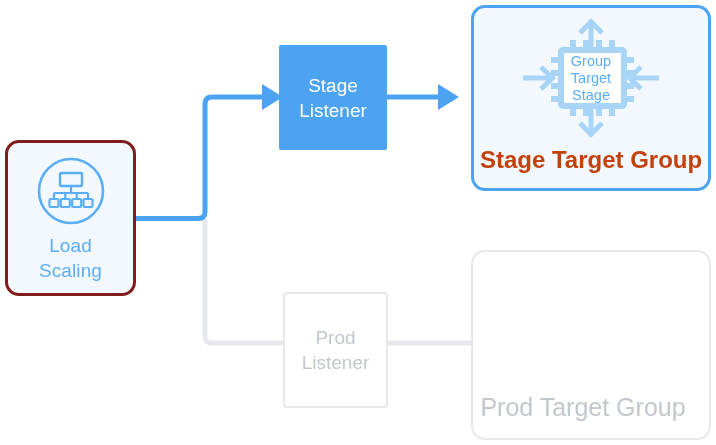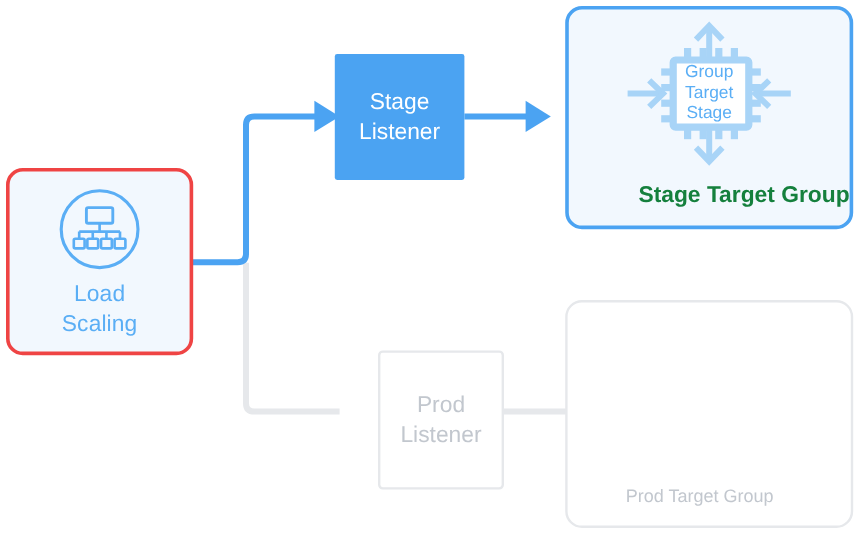--- a/index.html
+++ b/index.html
@@ -28,24 +28,24 @@
   .node {
     position: absolute;
     box-sizing: border-box;
     border-radius: 12px;
   }
 
   
   .lb-card {
     left: 5px;
     top: 140px;
-    width: 156px;
+    width: 131px;
     height: 156px;
     background: #f2f8fe;
-    border: 3px solid #ef4444;
+    border: 3px solid #7f1d1d;
     border-radius: 14px;
     display: flex;
     flex-direction: column;
     align-items: center;
     justify-content: center;
   }
   .lb-icon-wrap {
     width: 72px;
     height: 72px;
     margin-top: 2px;
@@ -84,21 +84,20 @@
     left: 283px;
     top: 292px;
     width: 105px;
     height: 116px;
     background: #ffffff;
     border: 2px solid #e6e8eb;
     border-radius: 4px;
     display: flex;
     align-items: center;
     justify-content: center;
-    margin-left: 32px;
   }
   .prod-listener .txt {
     color: #c2c7ce;
     font-size: 19px;
     line-height: 25px;
     text-align: center;
   }
 
   
   .stage-tg {
@@ -108,23 +107,23 @@
     height: 186px;
     background: #f2f8fe;
     border: 3px solid #4ba3f2;
     border-radius: 14px;
   }
   .stage-tg .tg-label {
     position: absolute;
     left: 0;
     right: 0;
     bottom: 14px;
-    text-align: right;
-    color: #15803d;
-    font-size: 19px;
+    text-align: center;
+    color: #c2410c;
+    font-size: 24px;
     font-weight: 600;
   }
   .asg-art {
     position: absolute;
     left: 50%;
     top: 8px;
     transform: translateX(-50%);
     width: 168px;
     height: 124px;
   }
@@ -151,21 +150,21 @@
     border: 2px solid #e6e8eb;
     border-radius: 14px;
   }
   .prod-tg .tg-label {
     position: absolute;
     left: 0;
     right: 16px;
     bottom: 16px;
     text-align: center;
     color: #c2c7ce;
-    font-size: 15px;
+    font-size: 25px;
     font-weight: 400;
   }
 </style>
 </head>
 <body>
 
 <div id="canvas">
 
   <svg id="wires" viewBox="0 0 716 445" width="716" height="445">
 

